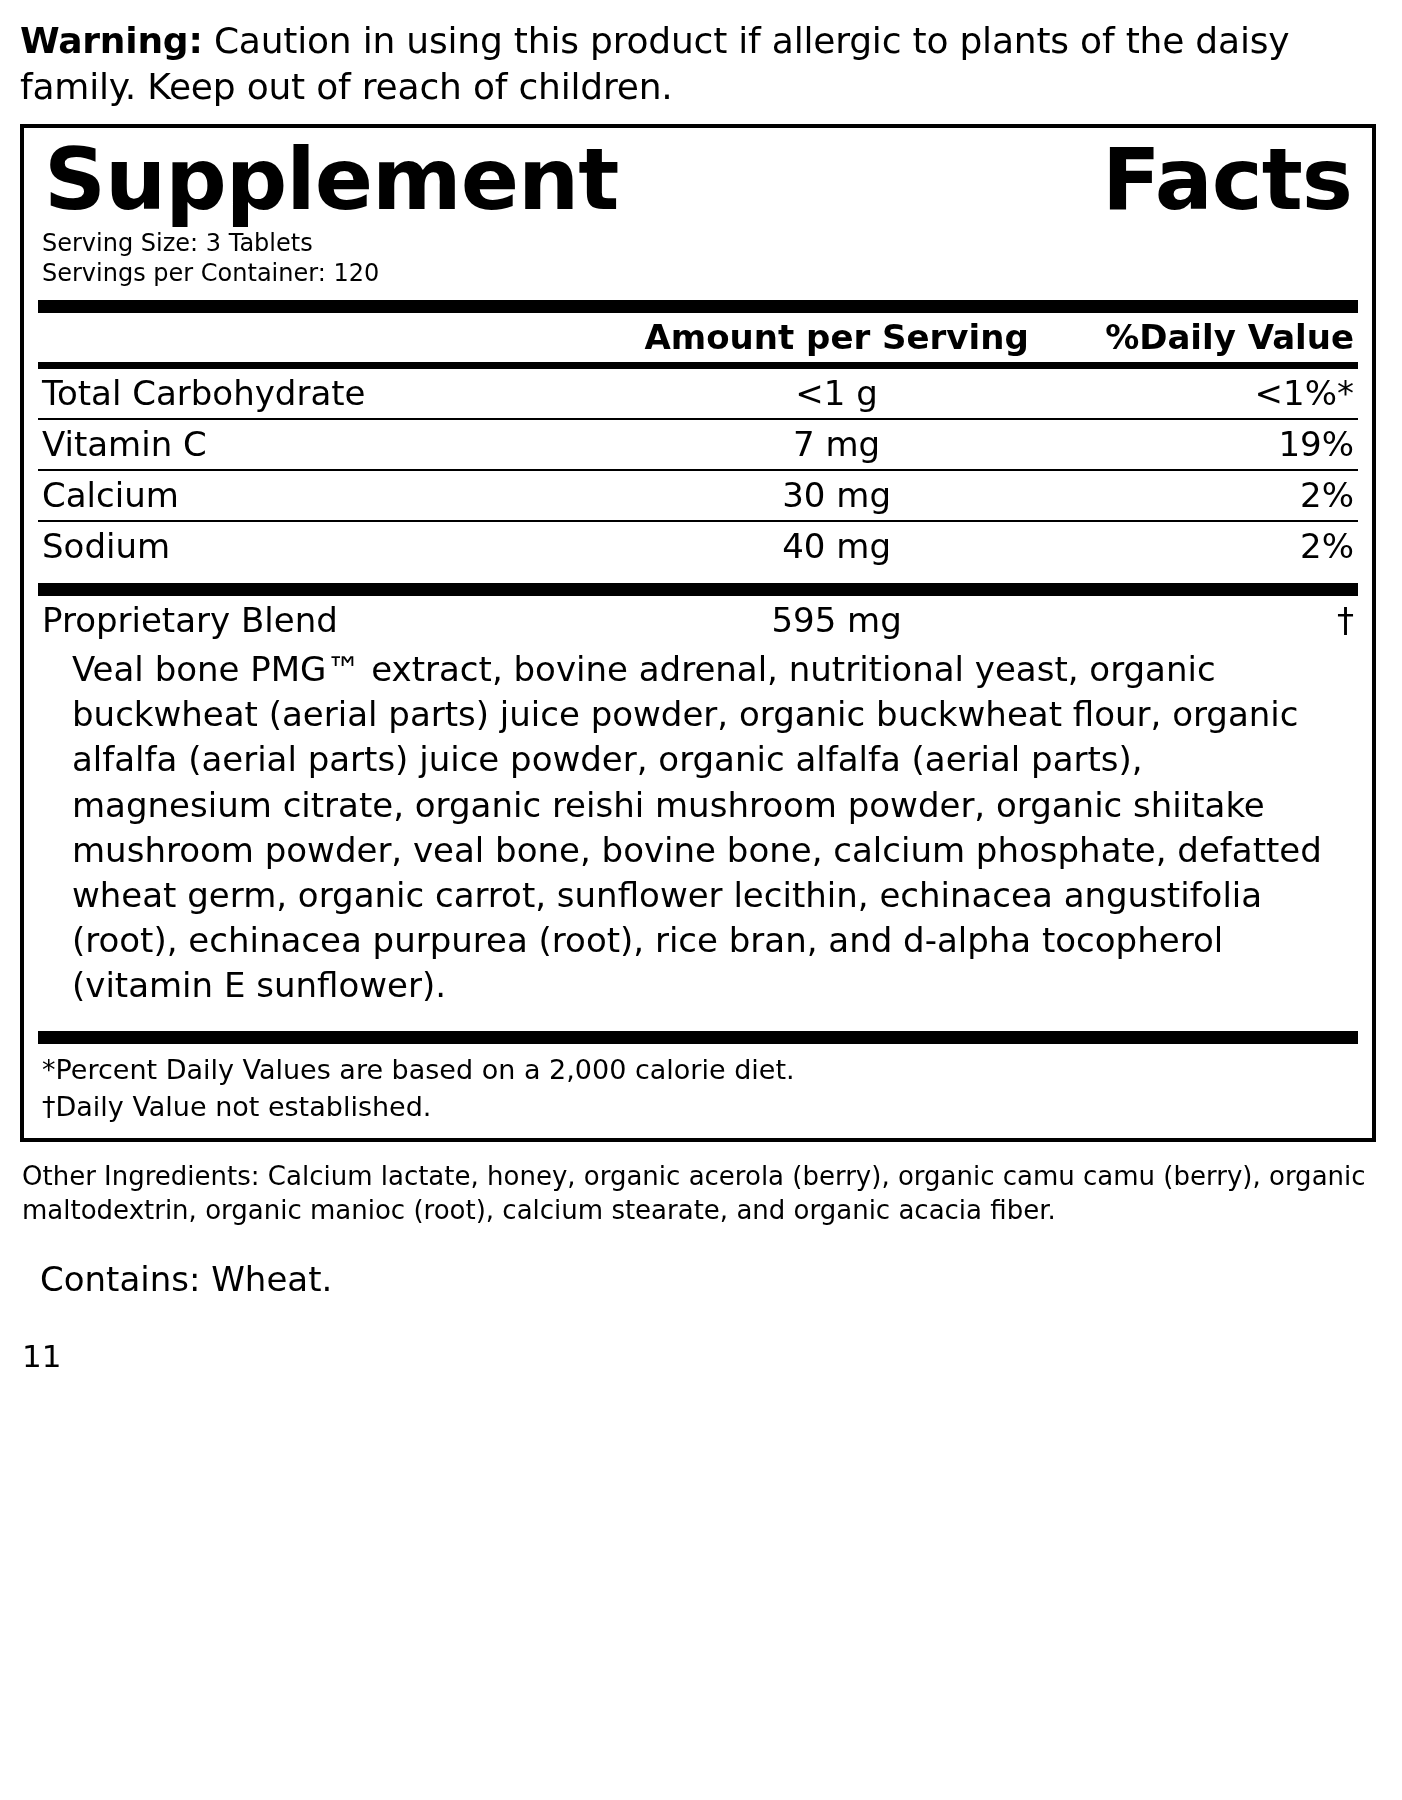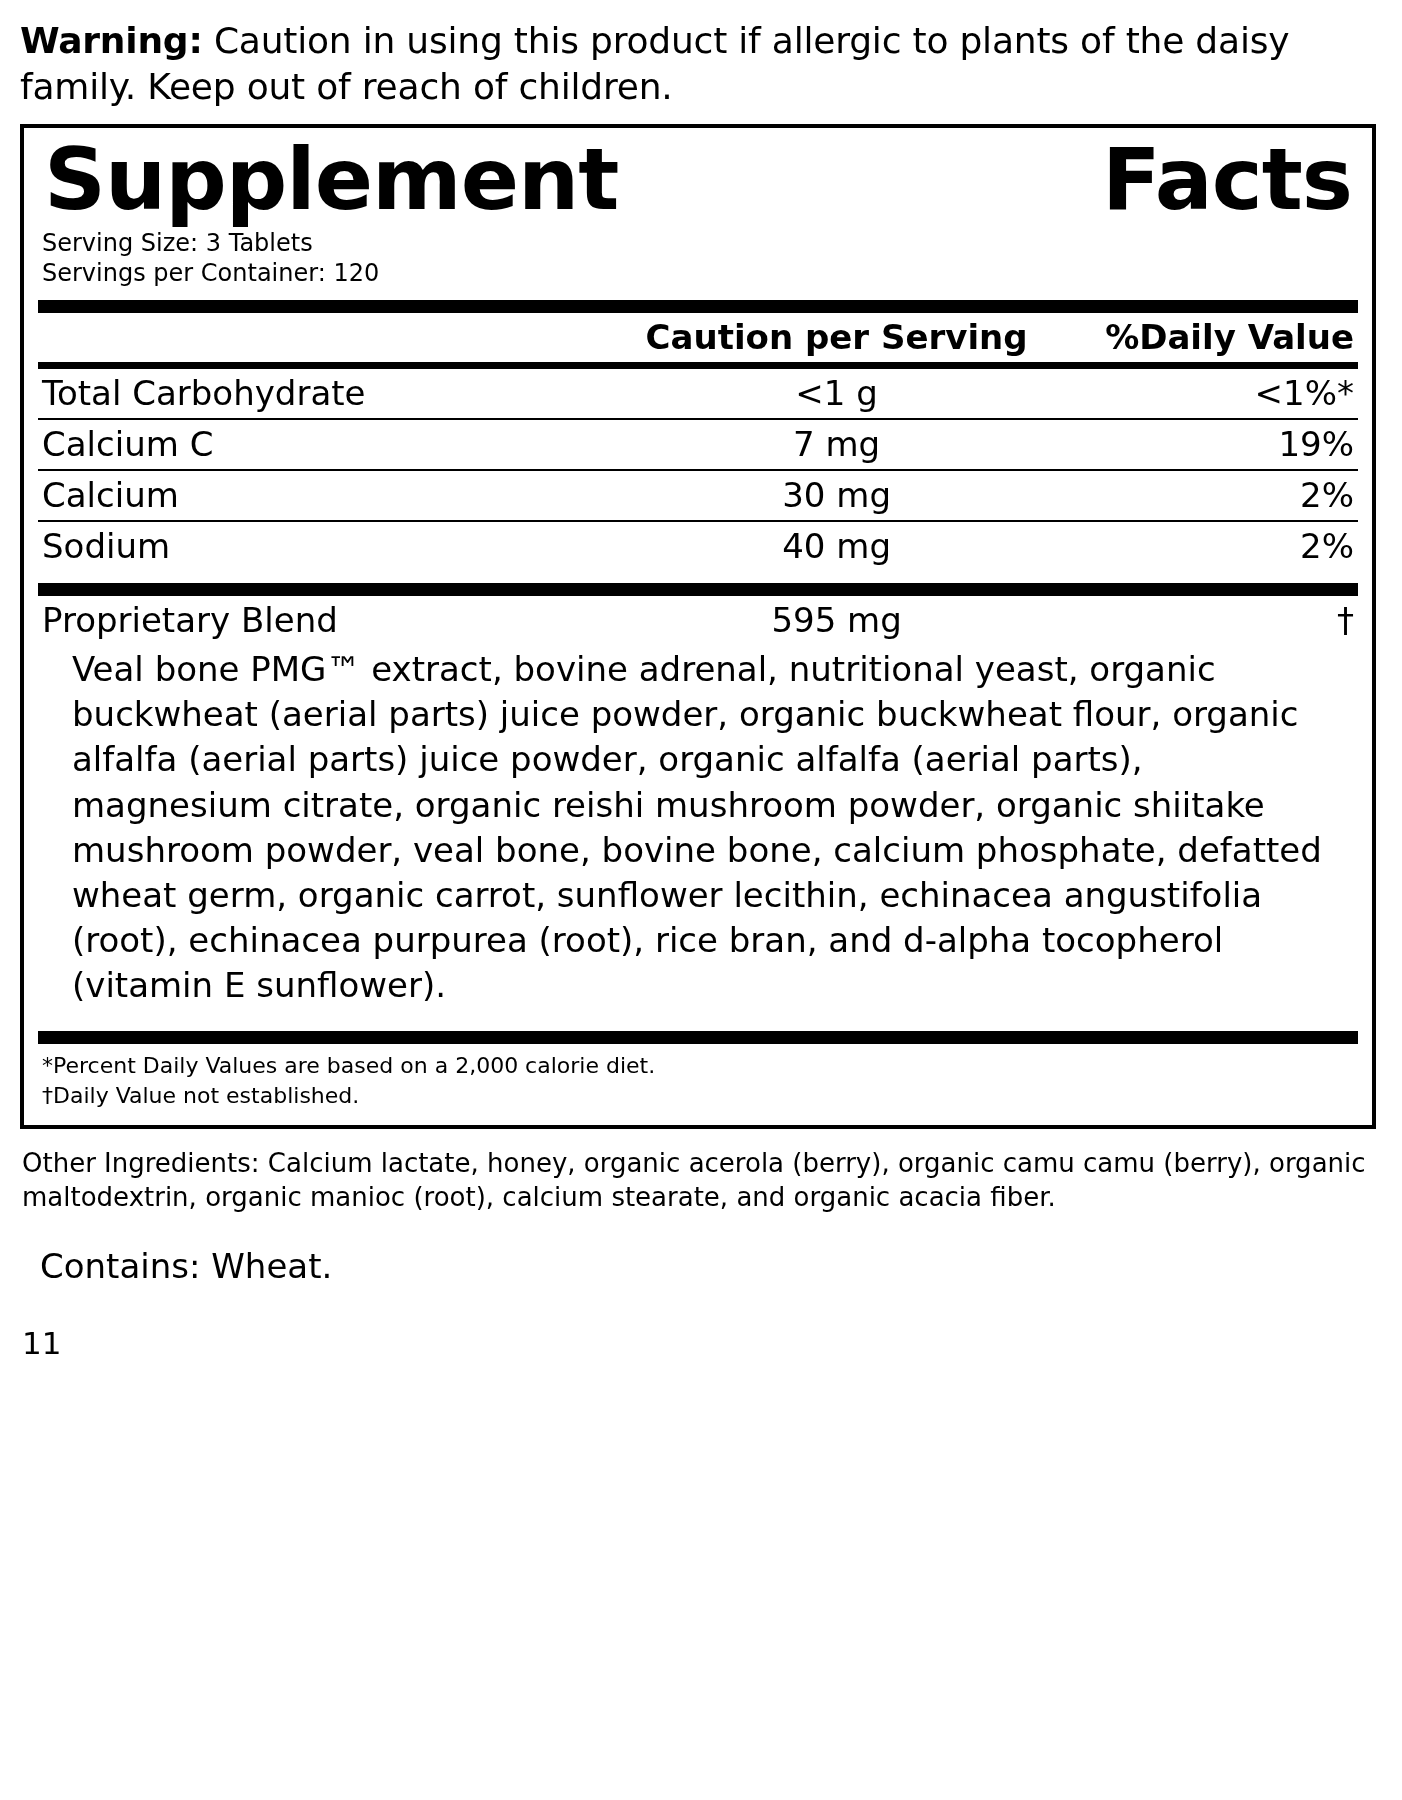--- a/index.html
+++ b/index.html
@@ -90,21 +90,21 @@
     border-bottom: none;
     padding-top: 8px;
   }
   .blend-list {
     font-size: 34px;
     line-height: 1.33;
     padding: 2px 6px 10px 34px;
     text-indent: -0px;
   }
   .footnotes {
-    font-size: 22px;
+    font-size: 27px;
     line-height: 1.3;
     padding: 8px 4px 2px 4px;
   }
   .footnotes div { margin-bottom: 2px; }
 
   
   .other-ing {
     font-size: 26px;
     line-height: 1.3;
     margin: 18px 0 0 2px;
@@ -135,37 +135,37 @@
 
     <div class="serving-line">Serving Size: 3 Tablets</div>
     <div class="serving-line">Servings per Container: 120</div>
 
     <div class="rule-thick"></div>
 
     <table class="facts">
       <tbody>
         <tr class="hdr-row">
           <td class="col-name"></td>
-          <td class="col-amt">Caution per Serving</td>
+          <td class="col-amt">Amount per Serving</td>
           <td class="col-dv">%Daily Value</td>
         </tr>
       </tbody>
     </table>
 
     <div class="rule-med"></div>
 
     <table class="facts">
       <tbody>
         <tr class="row-line">
           <td class="col-name">Total Carbohydrate</td>
           <td class="col-amt">&lt;1 g</td>
           <td class="col-dv">&lt;1%*</td>
         </tr>
         <tr class="row-line">
-          <td class="col-name">Calcium C</td>
+          <td class="col-name">Vitamin C</td>
           <td class="col-amt">7 mg</td>
           <td class="col-dv">19%</td>
         </tr>
         <tr class="row-line">
           <td class="col-name">Calcium</td>
           <td class="col-amt">30 mg</td>
           <td class="col-dv">2%</td>
         </tr>
         <tr>
           <td class="col-name">Sodium</td>

